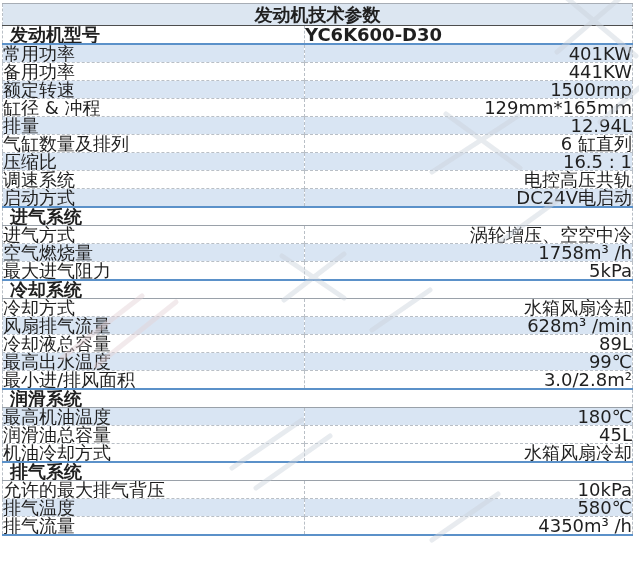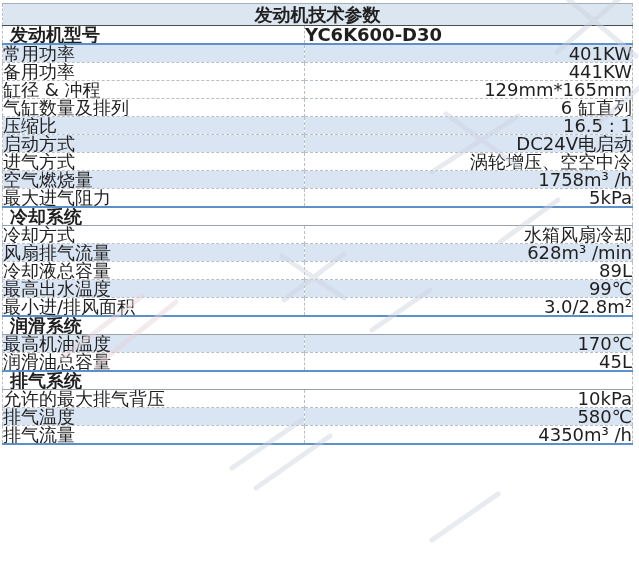--- a/index.html
+++ b/index.html
@@ -92,36 +92,51 @@
         <td class="value">YC6K600-D30</td>
       </tr>
     <tr class="data-row shaded">
           <td class="label">常用功率</td>
           <td class="value">401KW</td>
         </tr>
         <tr class="data-row">
           <td class="label">备用功率</td>
           <td class="value">441KW</td>
         </tr>
+        <tr class="data-row shaded">
+          <td class="label">额定转速</td>
+          <td class="value">1500rmp</td>
+        </tr>
         <tr class="data-row">
           <td class="label">缸径 &amp; 冲程</td>
           <td class="value">129mm*165mm</td>
         </tr>
+        <tr class="data-row shaded">
+          <td class="label">排量</td>
+          <td class="value">12.94L</td>
+        </tr>
         <tr class="data-row">
           <td class="label">气缸数量及排列</td>
           <td class="value">6 缸直列</td>
         </tr>
         <tr class="data-row shaded">
           <td class="label">压缩比</td>
           <td class="value">16.5 : 1</td>
         </tr>
+        <tr class="data-row">
+          <td class="label">调速系统</td>
+          <td class="value">电控高压共轨</td>
+        </tr>
         <tr class="data-row shaded">
           <td class="label">启动方式</td>
           <td class="value">DC24V电启动</td>
         </tr>
+        <tr class="section-row">
+          <td colspan="2">进气系统</td>
+        </tr>
         <tr class="data-row">
           <td class="label">进气方式</td>
           <td class="value">涡轮增压、空空中冷</td>
         </tr>
         <tr class="data-row shaded">
           <td class="label">空气燃烧量</td>
           <td class="value">1758m³ /h</td>
         </tr>
         <tr class="data-row">
           <td class="label">最大进气阻力</td>
@@ -148,25 +163,29 @@
         </tr>
         <tr class="data-row">
           <td class="label">最小进/排风面积</td>
           <td class="value">3.0/2.8m²</td>
         </tr>
         <tr class="section-row">
           <td colspan="2">润滑系统</td>
         </tr>
         <tr class="data-row shaded">
           <td class="label">最高机油温度</td>
-          <td class="value">170℃</td>
+          <td class="value">180℃</td>
         </tr>
         <tr class="data-row">
           <td class="label">润滑油总容量</td>
           <td class="value">45L</td>
+        </tr>
+        <tr class="data-row">
+          <td class="label">机油冷却方式</td>
+          <td class="value">水箱风扇冷却</td>
         </tr>
         <tr class="section-row">
           <td colspan="2">排气系统</td>
         </tr>
         <tr class="data-row">
           <td class="label">允许的最大排气背压</td>
           <td class="value">10kPa</td>
         </tr>
         <tr class="data-row shaded">
           <td class="label">排气温度</td>

